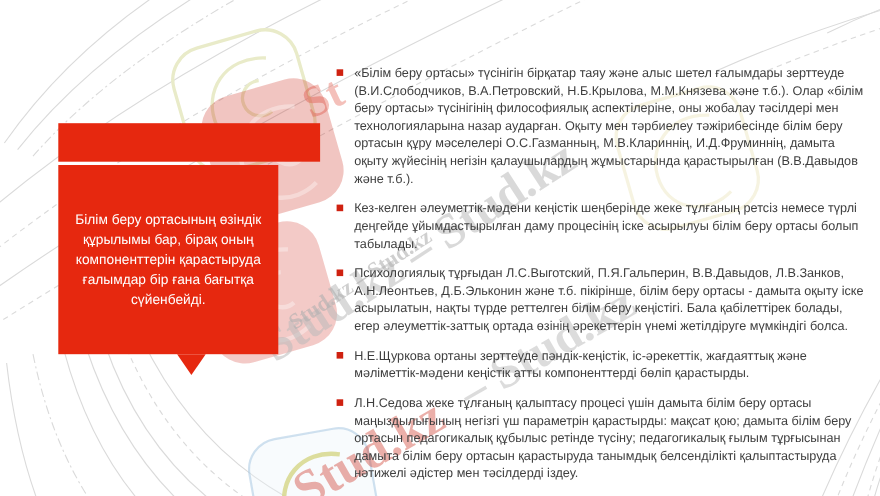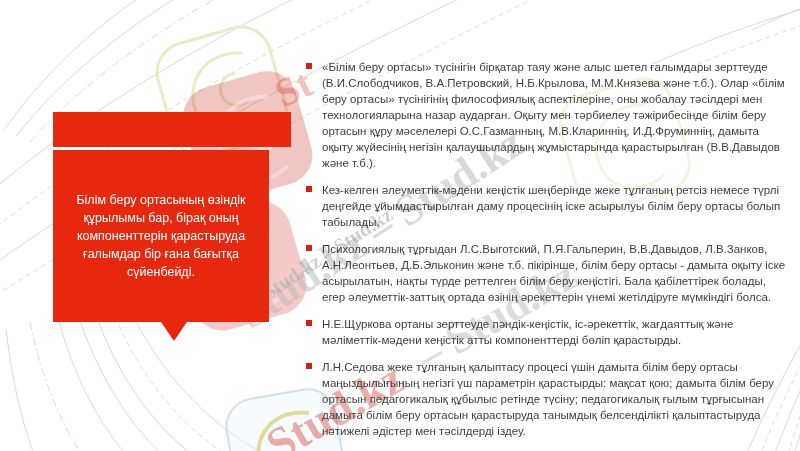--- a/index.html
+++ b/index.html
@@ -17,21 +17,21 @@
   .arc{stroke:#dadada;fill:none;stroke-width:1;}
   .arc.dash{stroke-dasharray:5 4;}
   .arc.dashdot{stroke-dasharray:8 3 2 3;}
   .wm-text{font-family:"Liberation Serif", serif;font-weight:bold;}
 
   .callout{position:absolute;left:0;top:0;z-index:2;}
   .callout-bar{
     position:absolute;left:53px;top:112px;width:238px;height:35px;background:var(--red);
   }
   .callout-box{
-    position:absolute;left:53px;top:150px;width:216px;height:172px;background:var(--red);
+    position:absolute;left:53px;top:150px;width:200px;height:172px;background:var(--red);
     display:flex;align-items:center;justify-content:center;text-align:center;
   }
   .callout-box p{
     margin:0;padding:0 10px;color:#ffffff;font-size:12.5px;line-height:18px;
   }
   .callout-pointer{
     position:absolute;left:161px;top:322px;width:0;height:0;
     border-left:13px solid transparent;border-right:13px solid transparent;
     border-top:19px solid var(--red);
   }

